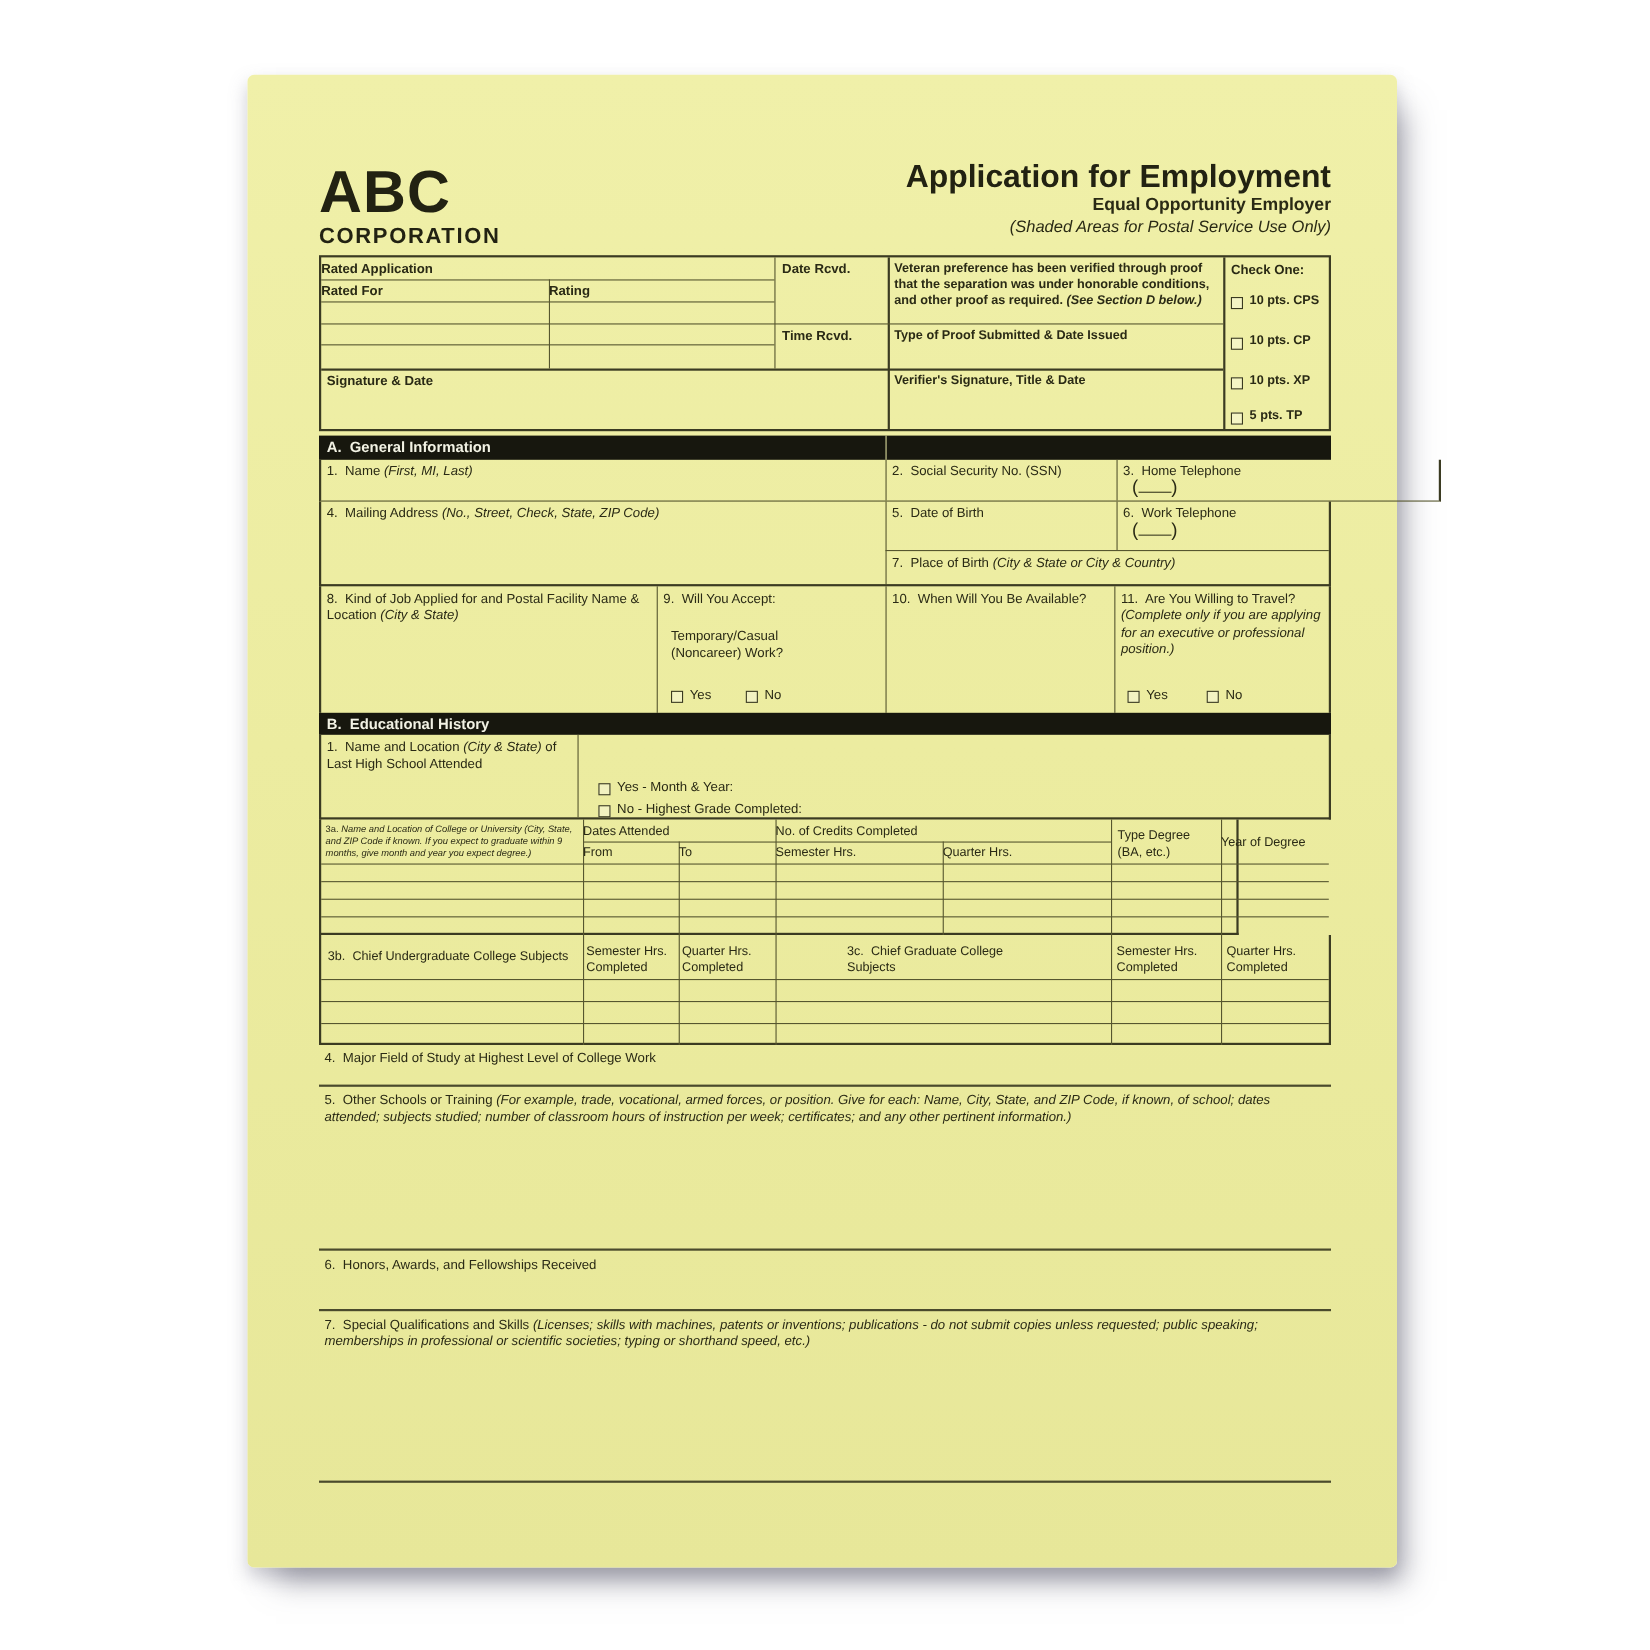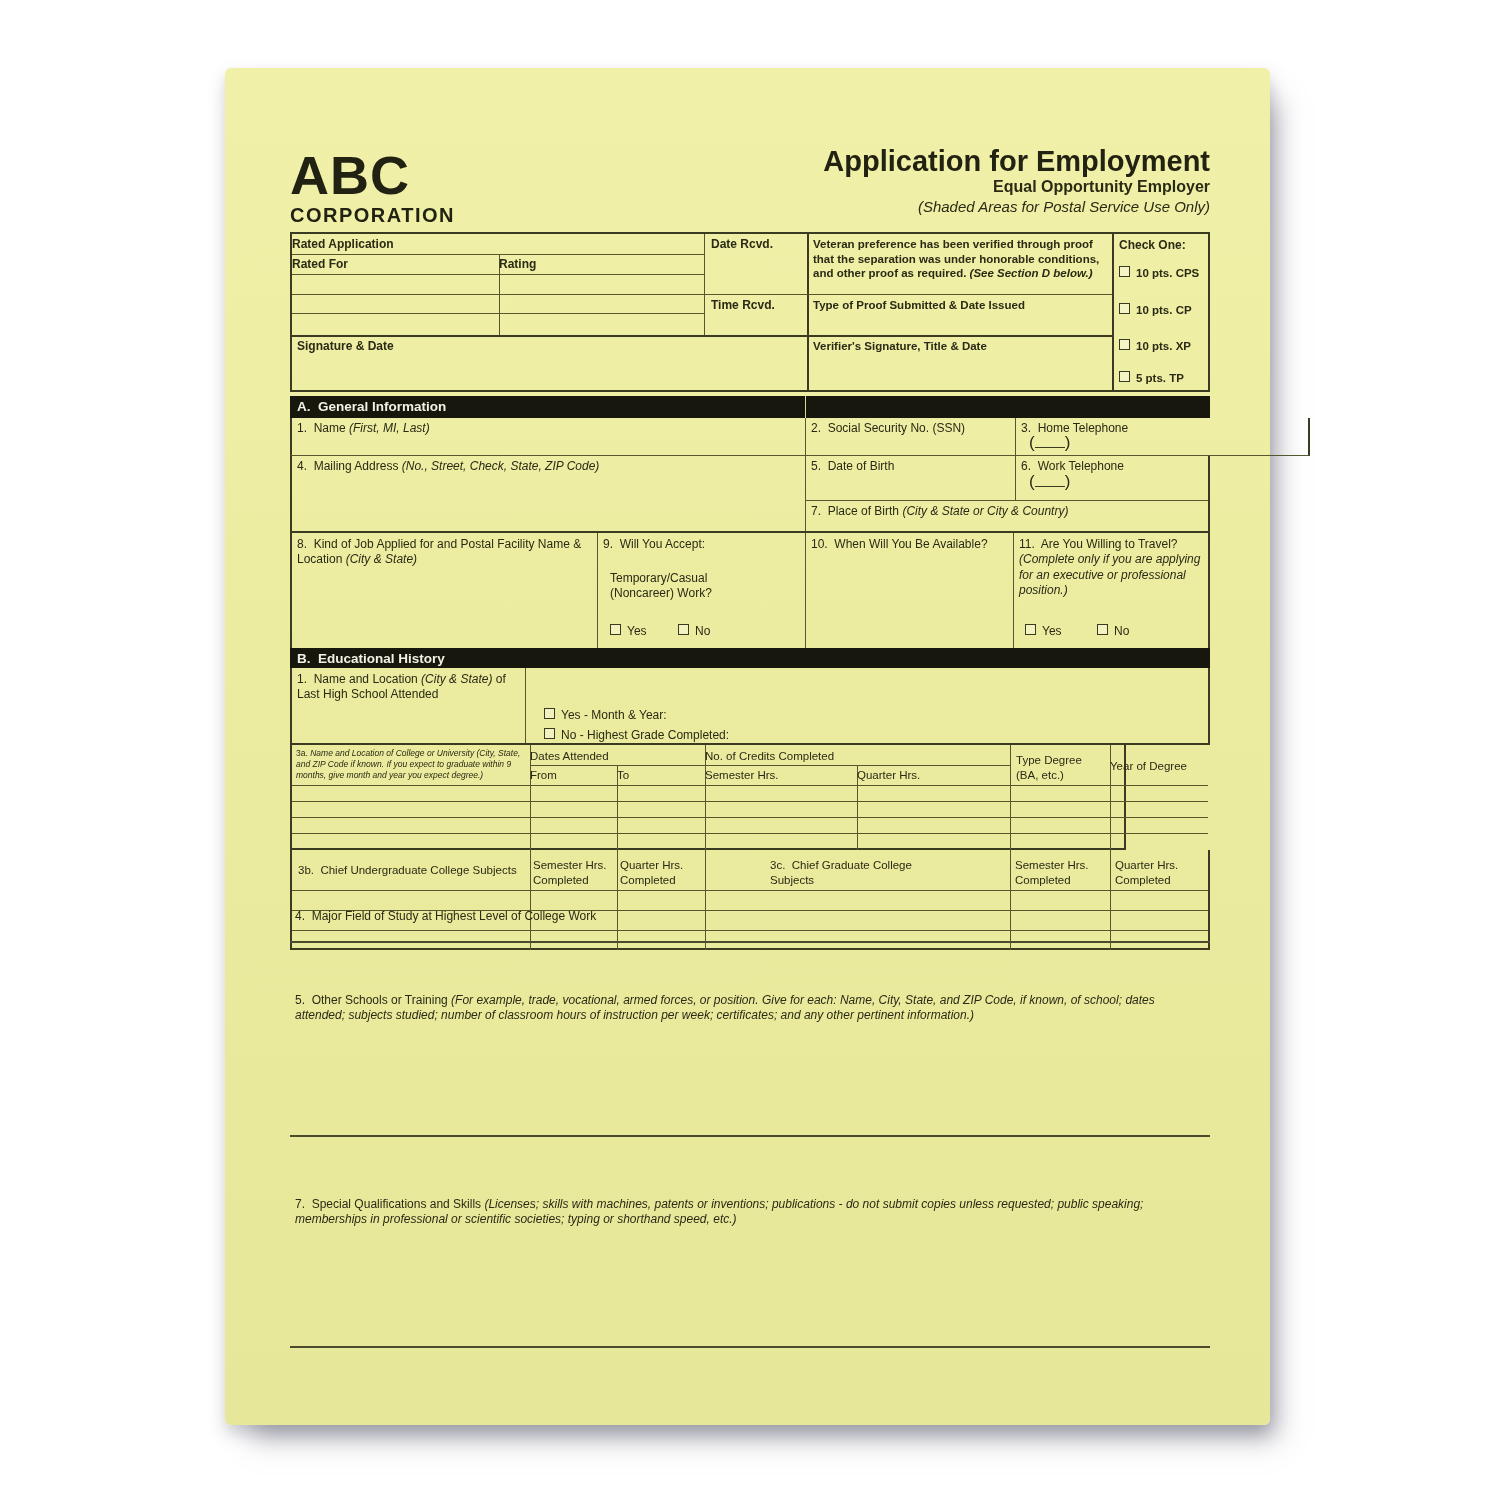--- a/index.html
+++ b/index.html
@@ -28,21 +28,21 @@
   .boxed{border:2px solid #3b3b22}
   .sides{border-left:2px solid #3b3b22;border-right:2px solid #3b3b22}
   .secbar{
     background:#17170e;color:#f2f2e4;font-weight:bold;font-size:13.5px;
     padding:3px 0 0 7px;white-space:pre-wrap;
   }
   .cb{
     display:inline-block;width:11px;height:11px;border:1.5px solid #3a3a20;
     background:rgba(255,255,255,.35);flex:0 0 auto;
   }
-  .cbrow{display:flex;align-items:flex-start;gap:6px}
+  .cbrow{display:flex;align-items:flex-end;gap:6px}
   .paren{font-size:17px;font-weight:normal}
   .pline{display:inline-block;width:30px;height:13px;border-bottom:1.5px solid #3a3a20}
   .company-name{font-size:54px;font-weight:bold;letter-spacing:1px;line-height:.95;color:#222212}
   .company-type{font-size:20px;font-weight:bold;letter-spacing:1.5px;color:#222212;margin-top:3px}
   .doc-title{font-size:29px;font-weight:bold;line-height:1.05;color:#222212}
   .doc-sub{font-size:16px;font-weight:bold;margin-top:2px}
   .doc-note{font-size:15px;font-style:italic;margin-top:2px}
 </style>
 </head>
 <body>
@@ -204,29 +204,33 @@
     <div class="hl" style="left:0;top:60px;width:916px"></div>
     <div class="hl" style="left:0;top:80px;width:916px"></div>
     <div class="abs lbl sm" style="left:6px;top:13px;width:228px">3b.  Chief Undergraduate College Subjects</div>
     <div class="abs lbl sm ctr" style="left:241px;top:8px;width:82px">Semester Hrs. Completed</div>
     <div class="abs lbl sm ctr" style="left:328px;top:8px;width:82px">Quarter Hrs. Completed</div>
     <div class="abs lbl sm ctr" style="left:478px;top:8px;width:175px">3c.  Chief Graduate College Subjects</div>
     <div class="abs lbl sm ctr" style="left:723px;top:8px;width:90px">Semester Hrs. Completed</div>
     <div class="abs lbl sm ctr" style="left:823px;top:8px;width:90px">Quarter Hrs. Completed</div>
   </div>
 
-  <div class="abs" style="left:65px;top:837px;width:920px;height:38px;border-bottom:2px solid #4a4a2c">
+  <div class="abs" style="left:65px;top:882px;width:920px;height:38px;border-bottom:2px solid #4a4a2c">
     <div class="abs lbl" style="left:5px;top:4px">4.  Major Field of Study at Highest Level of College Work</div>
     <div class="abs" style="left:5px;top:18px;width:905px;height:16px"></div>
   </div>
 
   <div class="abs" style="left:65px;top:920px;width:920px;height:149px;border-bottom:2px solid #4a4a2c">
     <div class="abs lbl" style="left:5px;top:5px;width:908px"><span>5.  Other Schools or Training </span><span class="i">(For example, trade, vocational, armed forces, or position. Give for each: Name, City, State, and ZIP Code, if known, of school; dates attended; subjects studied; number of classroom hours of instruction per week; certificates; and any other pertinent information.)</span></div>
     <div class="abs" style="left:5px;top:40px;width:905px;height:100px"></div>
   </div>
 
+  <div class="abs" style="left:65px;top:1069px;width:920px;height:55px;border-bottom:2px solid #4a4a2c">
+    <div class="abs lbl" style="left:5px;top:6px">6.  Honors, Awards, and Fellowships Received</div>
+    <div class="abs" style="left:5px;top:22px;width:905px;height:28px"></div>
+  </div>
 
   <div class="abs" style="left:65px;top:1124px;width:920px;height:156px;border-bottom:2px solid #4a4a2c">
     <div class="abs lbl" style="left:5px;top:5px;width:908px"><span>7.  Special Qualifications and Skills </span><span class="i">(Licenses; skills with machines, patents or inventions; publications - do not submit copies unless requested; public speaking; memberships in professional or scientific societies; typing or shorthand speed, etc.)</span></div>
     <div class="abs" style="left:5px;top:42px;width:905px;height:108px"></div>
   </div>
 
 </div>
 
 </body></html>

